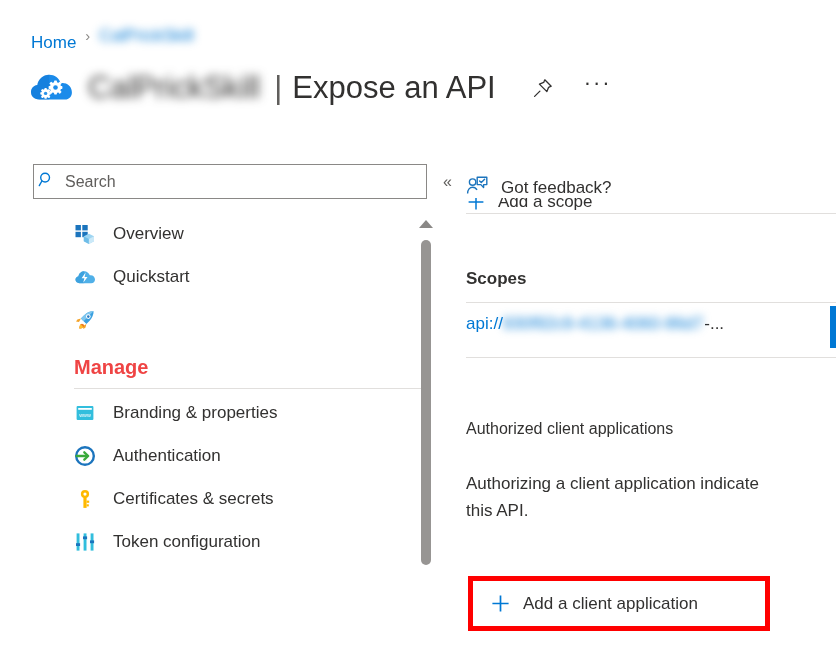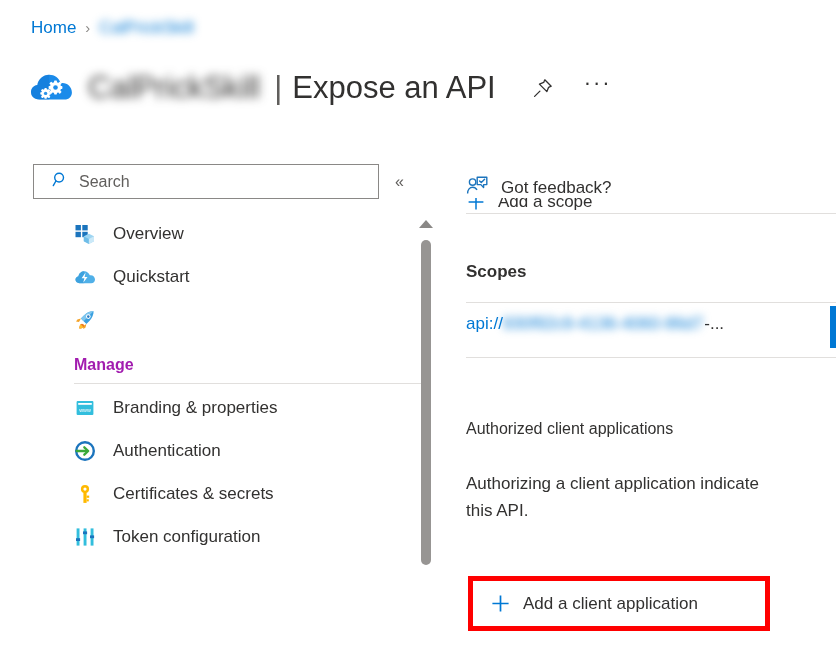--- a/index.html
+++ b/index.html
@@ -22,20 +22,21 @@
     left: 31px;
     top: 17px;
     display: flex;
     align-items: center;
     font-size: 17px;
     line-height: 22px;
   }
   #breadcrumb .crumb-home {
     color: #0078d4;
     cursor: pointer;
+    margin-top: 15px;
   }
   #breadcrumb .crumb-sep {
     color: #8a8886;
     margin: 0 9px;
     font-size: 15px;
   }
   #breadcrumb .crumb-redacted {
     color: #0078d4;
     filter: blur(4px);
     -webkit-filter: blur(4px);
@@ -104,28 +105,28 @@
     height: 505px;
   }
   #search-row {
     position: absolute;
     left: 33px;
     top: 14px;
     display: flex;
     align-items: center;
   }
   #search-box {
-    width: 346px;
+    width: 394px;
     height: 35px;
     border: 1px solid #8a8886;
     background: #fff;
     box-sizing: border-box;
     display: flex;
     align-items: center;
-    padding-left: 18px;
+    padding-left: 4px;
   }
   #search-box .mag {
     flex: none;
     margin-right: 10px;
   }
   #search-input {
     border: none;
     outline: none;
     font-family: "Liberation Sans", sans-serif;
     font-size: 16px;
@@ -168,23 +169,23 @@
   .nav-label {
     font-size: 17px;
     color: #323130;
     white-space: nowrap;
   }
   .nav-group {
     margin-top: 15px;
     margin-bottom: 2px;
   }
   .nav-group-title {
-    font-size: 16px;
+    font-size: 20px;
     font-weight: bold;
-    color: #a21caf;
+    color: #ef4444;
     padding-bottom: 9px;
   }
   .nav-group-rule {
     height: 1px;
     background: #e1dfdd;
     width: 348px;
   }
 
   
   #sidebar-scroll {
@@ -257,21 +258,21 @@
     background: #e1dfdd;
     z-index: 2;
   }
   #rule-cmd { top: 63px; }
   #rule-scopes { top: 152px; }
   #rule-scope-row-bottom { top: 207px; }
 
   #scopes-heading {
     position: absolute;
     left: 0;
-    top: 112px;
+    top: 119px;
     font-size: 17px;
     font-weight: bold;
     color: #323130;
   }
   #scope-row {
     position: absolute;
     left: 0;
     top: 164px;
     display: flex;
     align-items: center;

